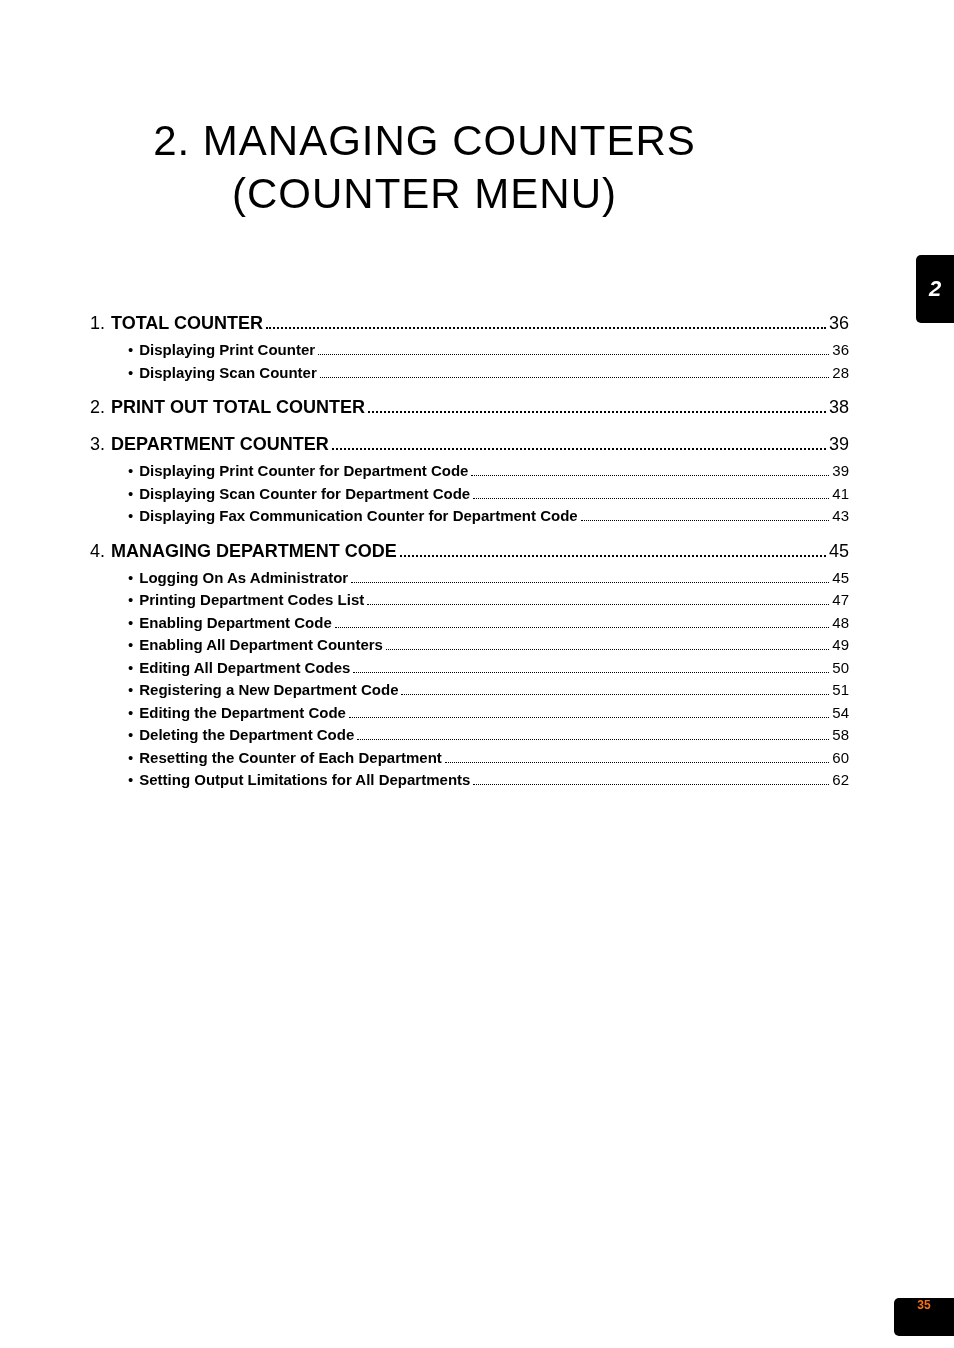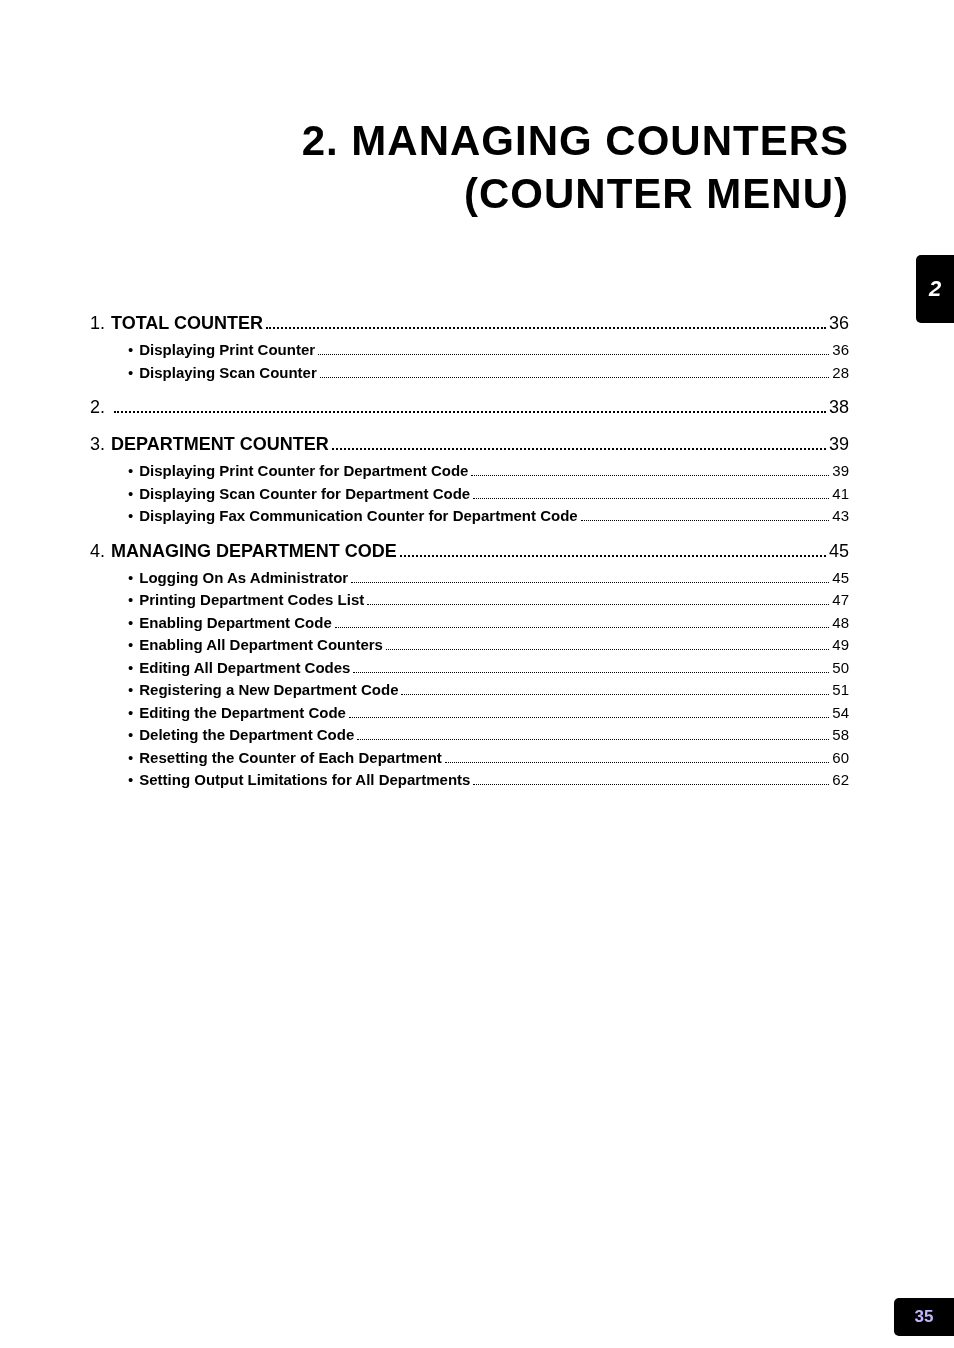--- a/index.html
+++ b/index.html
@@ -9,23 +9,23 @@
     }
     body {
       width: 954px;
       height: 1348px;
       background: #ffffff;
       font-family: Arial, Helvetica, sans-serif;
       position: relative;
       color: #000;
     }
     .page-title {
-      text-align: right;
+      text-align: center;
       font-size: 42px;
-      font-weight: bold;
+      font-weight: normal;
       letter-spacing: 1px;
       padding: 115px 105px 0 0;
       line-height: 1.25;
     }
     .tab-marker {
       position: absolute;
       right: 0;
       top: 255px;
       width: 38px;
       height: 68px;
@@ -90,25 +90,24 @@
       flex: 0 0 auto;
       white-space: nowrap;
     }
     .page-footer {
       position: absolute;
       right: 0;
       bottom: 12px;
       width: 60px;
       height: 38px;
       background: #000;
-      color: #c4b5fd;
-      font-size: 17px;
+      color: #f97316;
+      font-size: 12px;
       font-weight: bold;
       display: flex;
-      align-items: center;
       justify-content: center;
       border-top-left-radius: 5px;
       border-bottom-left-radius: 5px;
     }
   </style>
 </head>
 <body>
 
 <div class="page-title">
   <div>2. MANAGING COUNTERS</div>
@@ -136,20 +135,21 @@
       <div class="toc-row sub">
         <span class="toc-bullet">•</span>
         <span class="toc-label">Displaying Scan Counter</span>
         <span class="toc-dots"></span>
         <span class="toc-page">28</span>
       </div>
     </div>
     <div class="toc-section">
       <div class="toc-row main">
         <span class="toc-num">2.</span>
+        <span class="toc-label">PRINT OUT TOTAL COUNTER</span>
         <span class="toc-dots"></span>
         <span class="toc-page">38</span>
       </div>
     </div>
     <div class="toc-section">
       <div class="toc-row main">
         <span class="toc-num">3.</span>
         <span class="toc-label">DEPARTMENT COUNTER</span>
         <span class="toc-dots"></span>
         <span class="toc-page">39</span>

